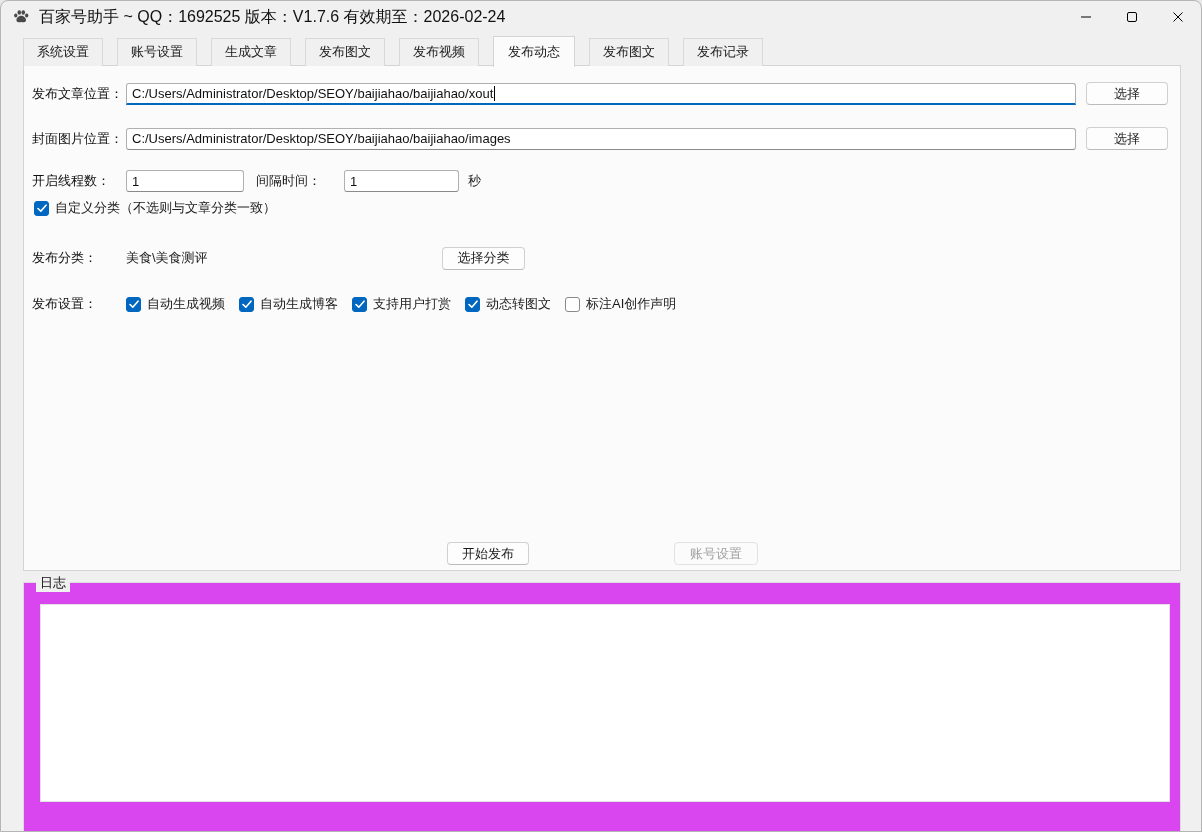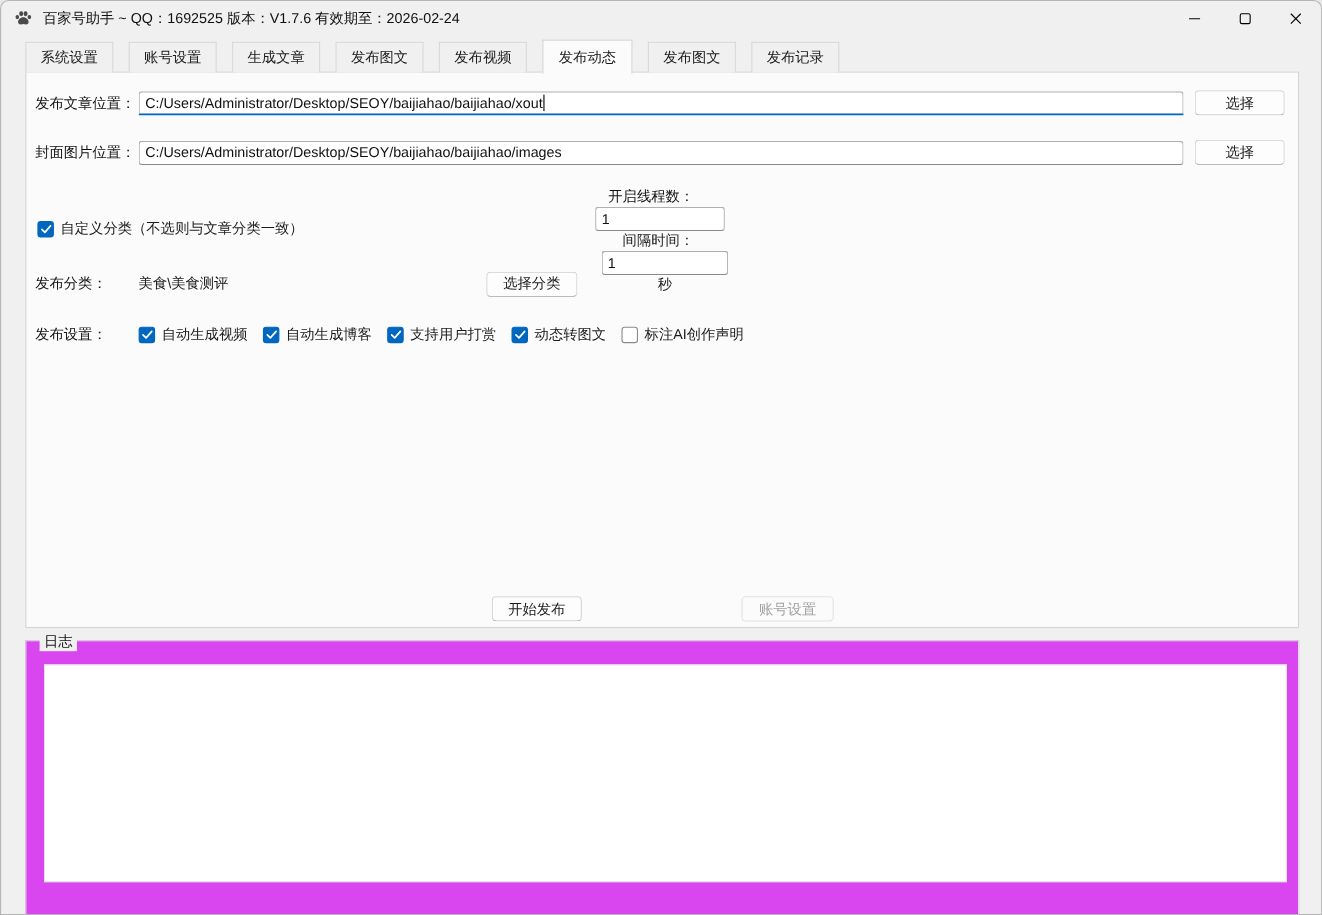--- a/index.html
+++ b/index.html
@@ -13,21 +13,21 @@
     position:relative; width:1202px; height:832px;
     background:#f0f0f0; overflow:hidden;
     border:1px solid #b5b5b5; border-radius:8px 8px 0 0;
   }
   
   .titlebar {
     position:absolute; top:0; left:0; right:0; height:32px;
     display:flex; align-items:center; padding-left:10px;
   }
   .app-icon { width:20px; height:20px; margin-right:8px; display:flex; align-items:center; justify-content:center; }
-  .title-text { font-size:13px; color:#111;text-align:right; }
+  .title-text { font-size:16px; color:#111;text-align:right; }
   .caption-buttons { position:absolute; right:0; top:0; height:32px; display:flex; }
   .cap-btn { width:46px; height:32px; display:flex; align-items:center; justify-content:center; cursor:default; }
   
   .tabbar {
     position:absolute; top:40px; left:22px; height:25px;
     display:flex; align-items:flex-end; z-index:3;
   }
   .tab {
     padding:4px 13px 5px 13px; margin-right:14px;
     background:#f0f0f0; border:1px solid #d9d9d9; border-bottom:none;
@@ -141,21 +141,21 @@
     </div>
 
     <div class="frow" style="top:61px;">
       <span class="flabel">封面图片位置：</span>
       <div class="tbox grow">
         <span>C:/Users/Administrator/Desktop/SEOY/baijiahao/baijiahao/images</span>
       </div>
       <div class="btn sel-btn">选择</div>
     </div>
 
-    <div class="frow" style="top:104px;flex-direction:column;">
+    <div class="frow" style="top:104px;">
       <span class="flabel">开启线程数：</span>
       <div class="tbox" style="width:118px;">
         <span>1</span>
       </div>
       <span style="margin-left:12px; width:80px;">间隔时间：</span>
       <div class="tbox" style="width:115px; margin-left:8px;">
         <span>1</span>
       </div>
       <span style="margin-left:9px;">秒</span>
     </div>

